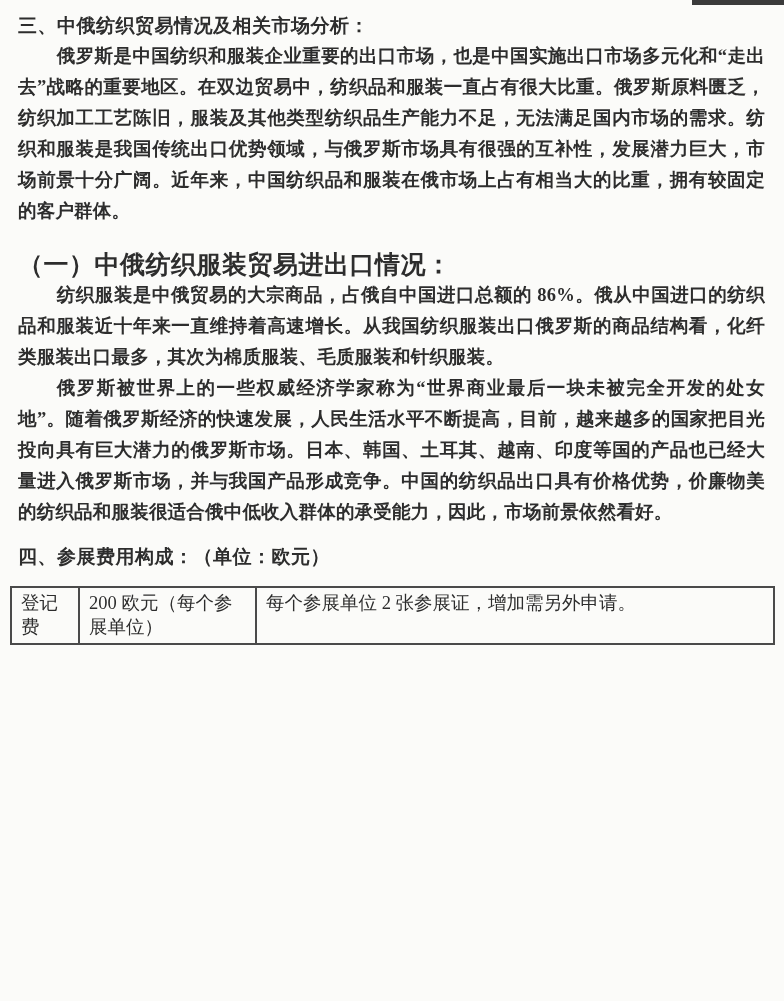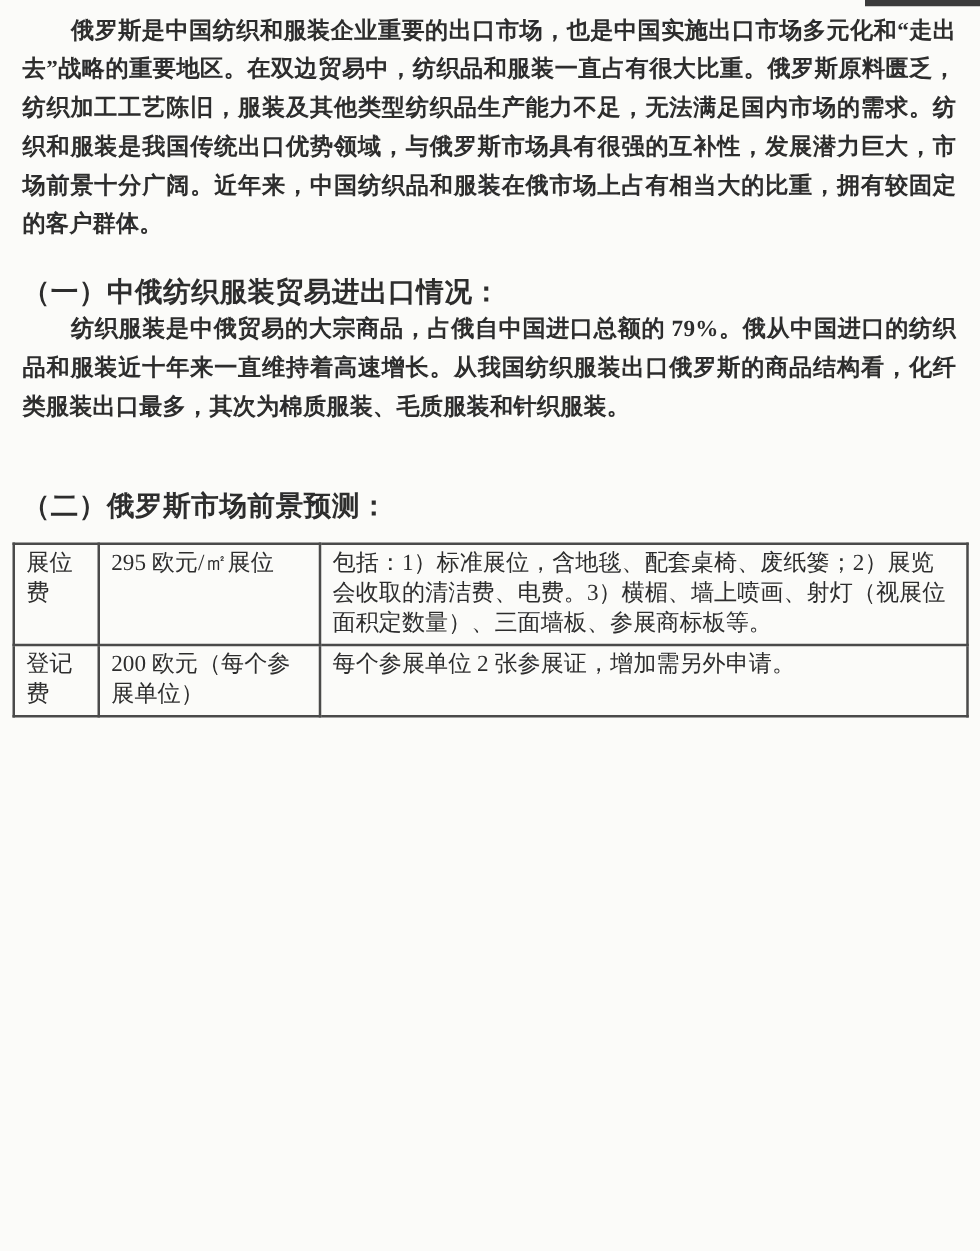--- a/index.html
+++ b/index.html
@@ -29,21 +29,21 @@
   }
   .heading-major{
     margin:0;
     font-size:19px;
     font-weight:bold;
     line-height:31px;
     letter-spacing:0.5px;
   }
   .heading-sub{
     margin:0;
-    font-size:22px;
+    font-size:25px;
     font-weight:bold;
     line-height:31px;
     letter-spacing:0.5px;
   }
   .para{
     margin:0;
     font-size:18.5px;
     line-height:31px;
     text-align:justify;
     text-indent:2.1em;
@@ -72,40 +72,37 @@
   td.col-price{width:177px;}
   td.col-desc{text-align:justify;}
 </style>
 </head>
 <body>
 
 <div class="scan-artifact"></div>
 
 <div class="page">
 
+  <h2 class="heading-major">三、中俄纺织贸易情况及相关市场分析：</h2>
 
   <p class="para">俄罗斯是中国纺织和服装企业重要的出口市场，也是中国实施出口市场多元化和“走出去”战略的重要地区。在双边贸易中，纺织品和服装一直占有很大比重。俄罗斯原料匮乏，纺织加工工艺陈旧，服装及其他类型纺织品生产能力不足，无法满足国内市场的需求。纺织和服装是我国传统出口优势领域，与俄罗斯市场具有很强的互补性，发展潜力巨大，市场前景十分广阔。近年来，中国纺织品和服装在俄市场上占有相当大的比重，拥有较固定的客户群体。</p>
 
   <h2 class="heading-sub gap-sub">（一）中俄纺织服装贸易进出口情况：</h2>
 
-  <p class="para">纺织服装是中俄贸易的大宗商品，占俄自中国进口总额的 79%。俄从中国进口的纺织品和服装近十年来一直维持着高速增长。从我国纺织服装出口俄罗斯的商品结构看，化纤类服装出口最多，其次为棉质服装、毛质服装和针织服装。</p>
+  <p class="para">纺织服装是中俄贸易的大宗商品，占俄自中国进口总额的 86%。俄从中国进口的纺织品和服装近十年来一直维持着高速增长。从我国纺织服装出口俄罗斯的商品结构看，化纤类服装出口最多，其次为棉质服装、毛质服装和针织服装。</p>
 
 
 
-  <h2 class="heading-sub gap-sub2">（二）俄罗斯市场前景预测：</h2>
 
+  <p class="para">俄罗斯被世界上的一些权威经济学家称为“世界商业最后一块未被完全开发的处女地”。随着俄罗斯经济的快速发展，人民生活水平不断提高，目前，越来越多的国家把目光投向具有巨大潜力的俄罗斯市场。日本、韩国、土耳其、越南、印度等国的产品也已经大量进入俄罗斯市场，并与我国产品形成竞争。中国的纺织品出口具有价格优势，价廉物美的纺织品和服装很适合俄中低收入群体的承受能力，因此，市场前景依然看好。</p>
 
+  <h2 class="heading-major gap-major">四、参展费用构成：（单位：欧元）</h2>
 
   <table class="cost-table">
     <tbody>
-      <tr>
-        <td class="col-item">展位费</td>
-        <td class="col-price">295 欧元/㎡展位</td>
-        <td class="col-desc">包括：1）标准展位，含地毯、配套桌椅、废纸篓；2）展览会收取的清洁费、电费。3）横楣、墙上喷画、射灯（视展位面积定数量）、三面墙板、参展商标板等。</td>
-      </tr>
       <tr>
         <td class="col-item">登记费</td>
         <td class="col-price">200 欧元（每个参展单位）</td>
         <td class="col-desc">每个参展单位 2 张参展证，增加需另外申请。</td>
       </tr>
     </tbody>
   </table>
 
 </div>
 

